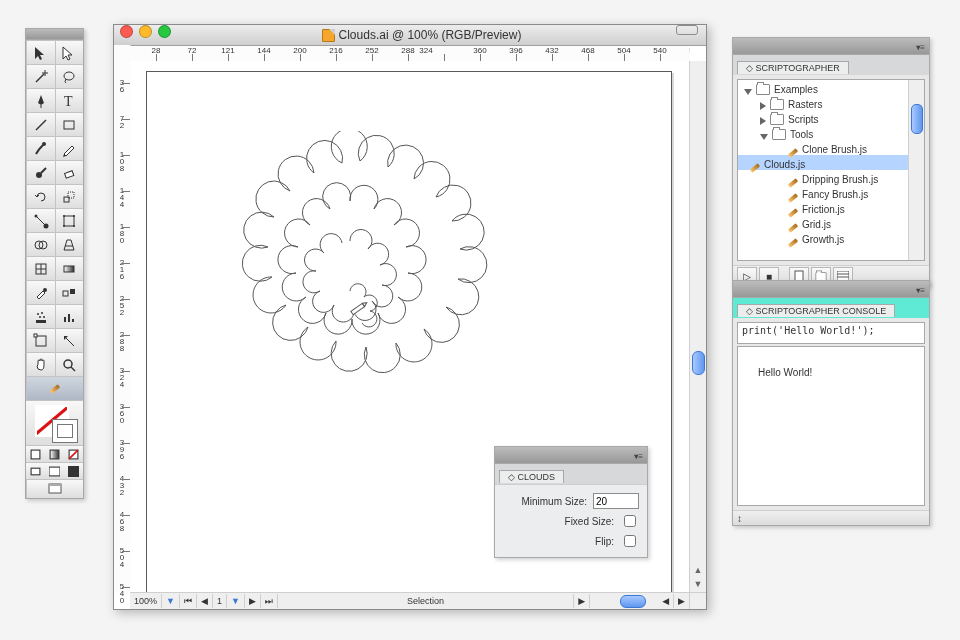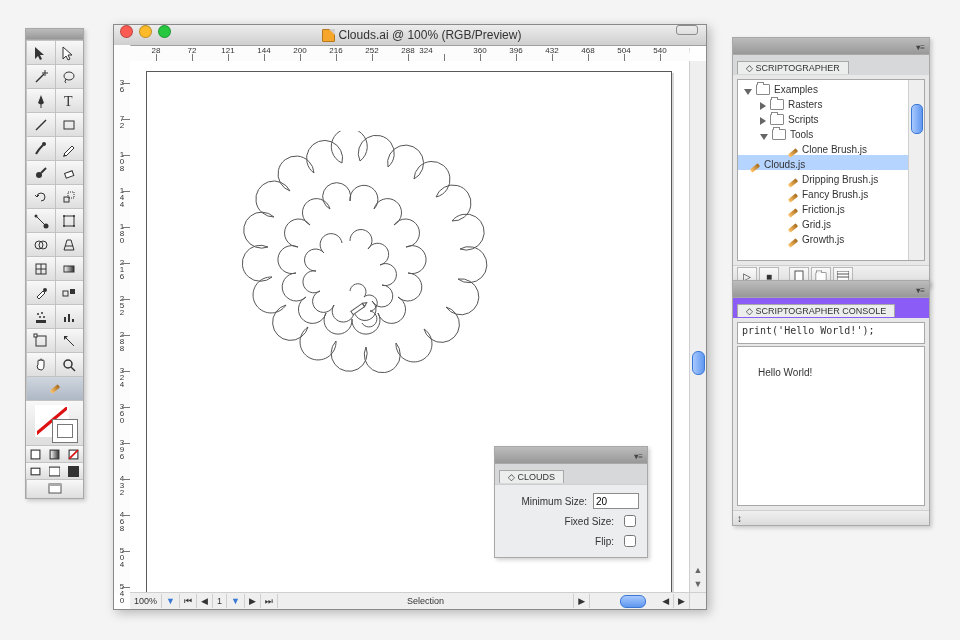--- a/index.html
+++ b/index.html
@@ -779,19 +779,19 @@
           <line x1="0" y1="6" x2="12" y2="6" stroke="#555"></line>
         </svg>
       </div>
   </div>
 </div>
 
 <div id="console-panel" class="panel">
   <div class="panel-head">
     <span class="arrows">▾≡</span>
   </div>
-  <div style="background:#8b5cf6;padding-top:2px;padding-left:4px;">
+  <div style="background:#5eead4;padding-top:2px;padding-left:4px;">
     <span class="panel-tab">◇ <span>SCRIPTOGRAPHER CONSOLE</span></span>
   </div>
   <div class="input-line"><span>print('Hello World!');</span></div>
   <div class="out"><span>Hello World!</span></div>
   <div class="resize-row">↕</div>
 </div>
 
 </body></html>

